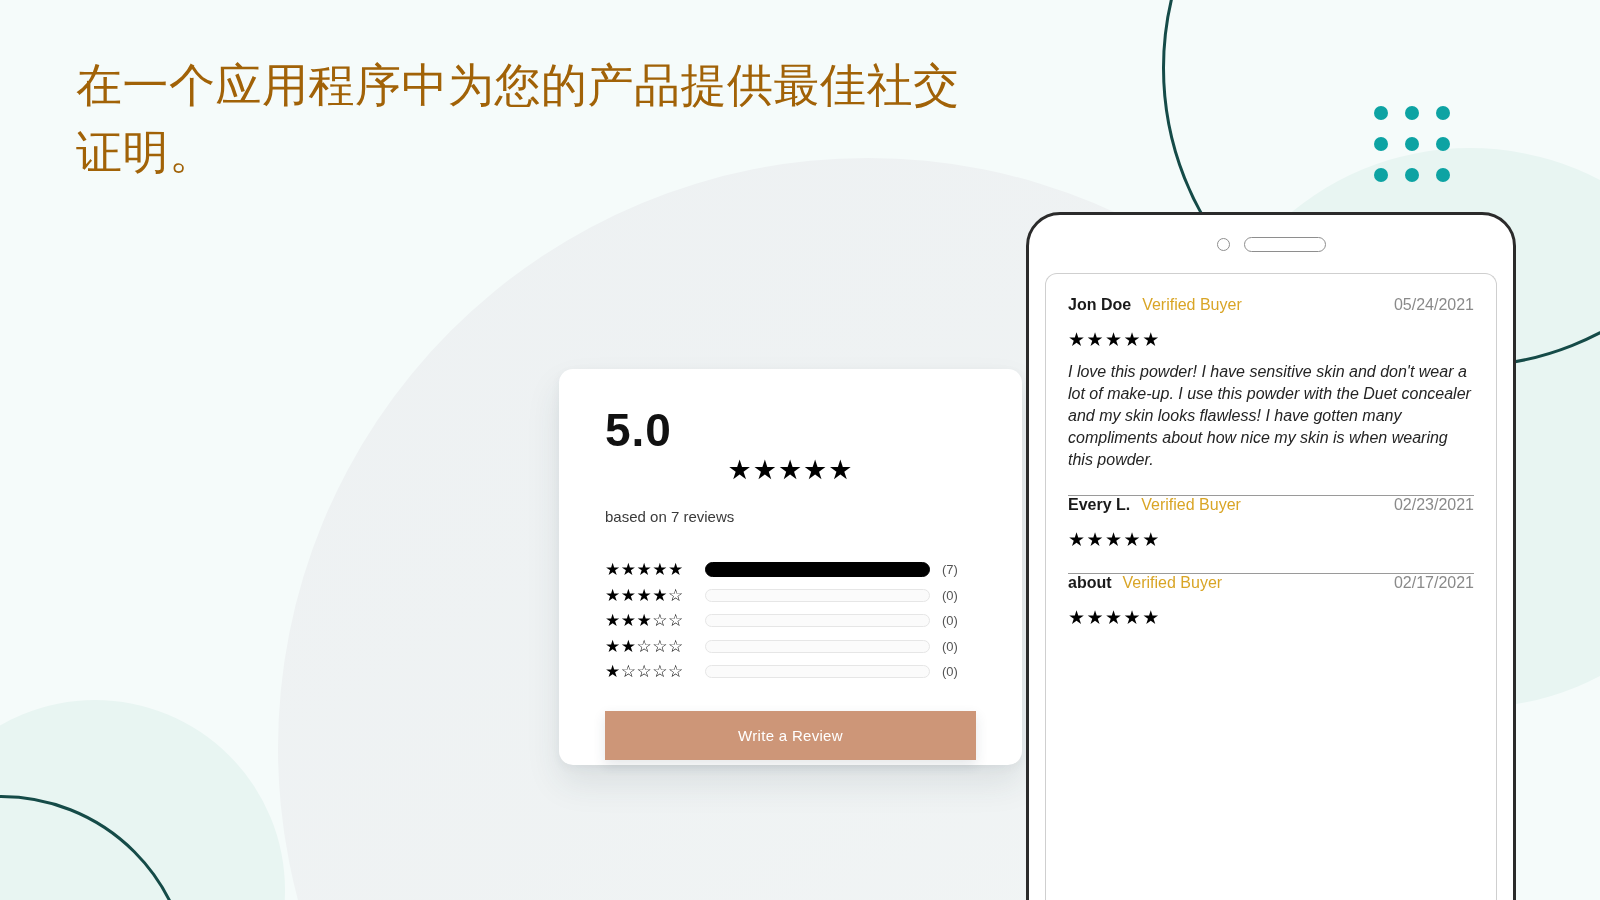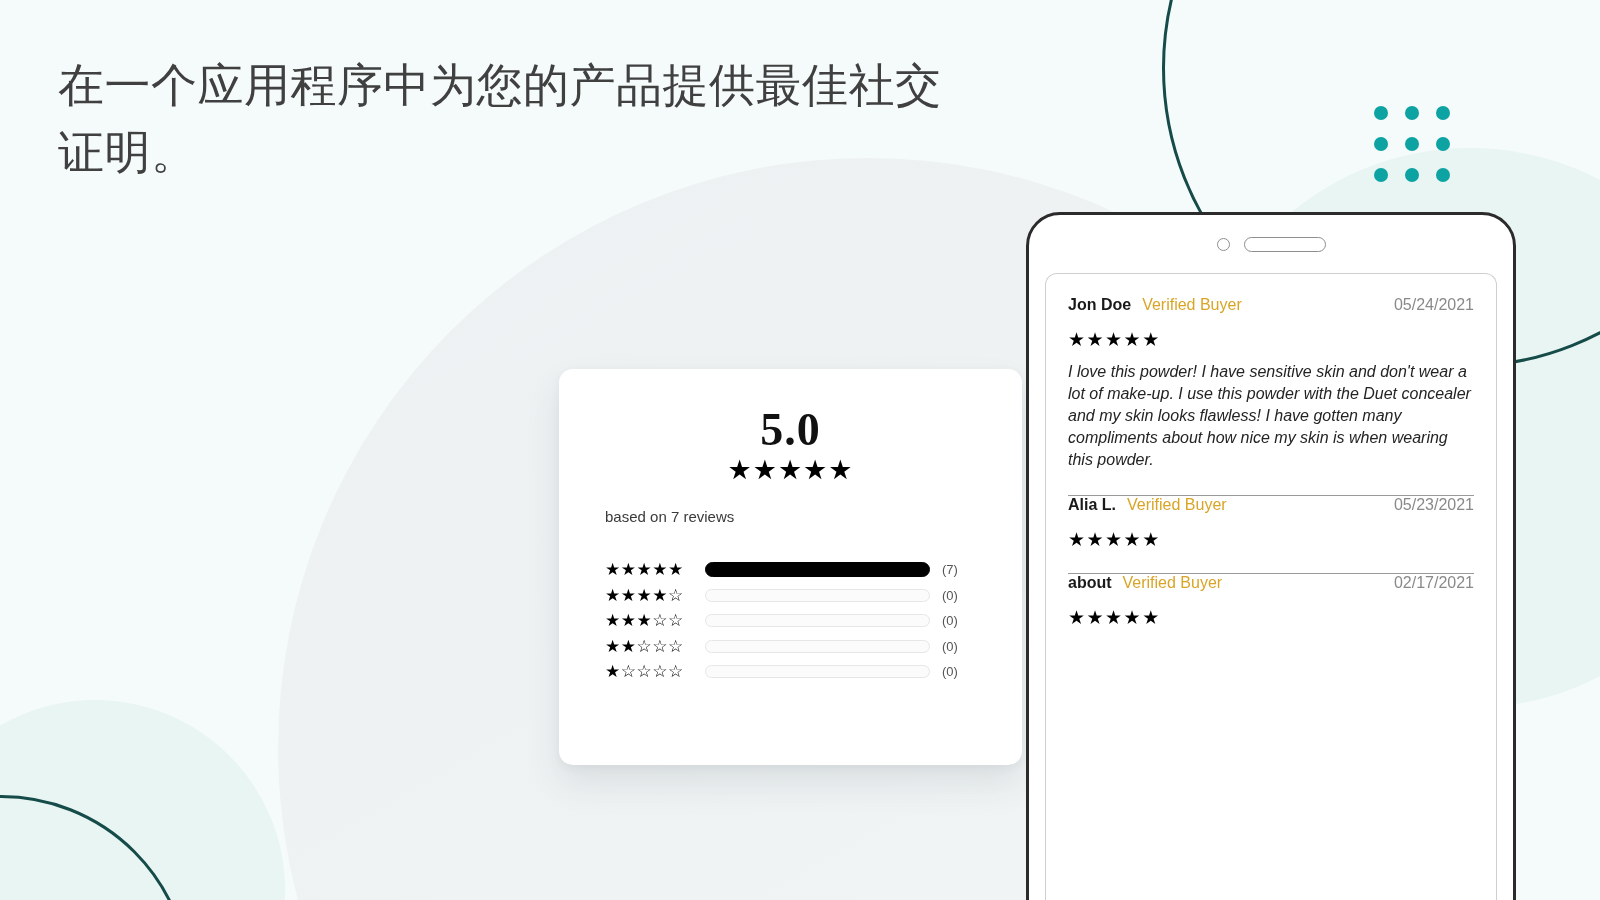--- a/index.html
+++ b/index.html
@@ -47,23 +47,23 @@
     position:absolute;
     left:-189px; top:795px;
     width:380px; height:380px;
     border-radius:50%;
     border:3px solid #154b48;
   }
 
   
   .headline{
     position:absolute;
-    left:58px; top:52px;
+    left:76px; top:52px;
     width:920px;
-    color:#404040;
+    color:#a16207;
     font-size:46px;
     line-height:1.45;
     font-weight:400;
     letter-spacing:.5px;
   }
 
   
   .dot-grid{
     position:absolute;
     left:1374px; top:106px;
@@ -82,22 +82,21 @@
   .rating-card{
     position:absolute;
     left:559px; top:369px;
     width:463px; height:396px;
     background:#ffffff;
     border-radius:14px;
     box-shadow:0 18px 34px rgba(40,55,70,.10), 0 3px 10px rgba(40,55,70,.05);
     padding:38px 46px 0 46px;
   }
   .score{
-    text-align:center;
-    font-family:Liberation Serif, serif;
+    font-family:Liberation Sans, sans-serif;
     font-size:46px;
     font-weight:700;
     color:#111;
     line-height:1;
     letter-spacing:1px;
   }
   .score-stars{
     text-align:center;
     font-size:27px;
     color:#000;
@@ -297,20 +296,21 @@
     </div>
 
     <div class="bd-row">
       <span class="bd-stars">★☆☆☆☆</span>
       <span class="bd-bar"></span>
       <span class="bd-count">(0)</span>
     </div>
 
   </div>
 
+  <button class="write-review">Write a Review</button>
 </div>
 
 <div class="phone">
 
   <div class="phone-bezel">
     <span class="cam"></span>
     <span class="speaker"></span>
   </div>
 
   <div class="reviews-card">
@@ -322,23 +322,23 @@
         <span class="rv-date">05/24/2021</span>
       </div>
       <div class="rv-stars">★★★★★</div>
       <div class="rv-body">I love this powder! I have sensitive skin and don't wear a lot of make-up. I use this powder with the Duet concealer and my skin looks flawless! I have gotten many compliments about how nice my skin is when wearing this powder.</div>
     </div>
 
     <div class="rv-divider"></div>
 
     <div class="review">
       <div class="review-head">
-        <span class="reviewer">Alia L.</span>
+        <span class="reviewer">Every L.</span>
         <span class="verified">Verified Buyer</span>
-        <span class="rv-date">05/23/2021</span>
+        <span class="rv-date">02/23/2021</span>
       </div>
       <div class="rv-stars">★★★★★</div>
     </div>
 
     <div class="rv-divider"></div>
 
     <div class="review">
       <div class="review-head">
         <span class="reviewer">about</span>
         <span class="verified">Verified Buyer</span>

